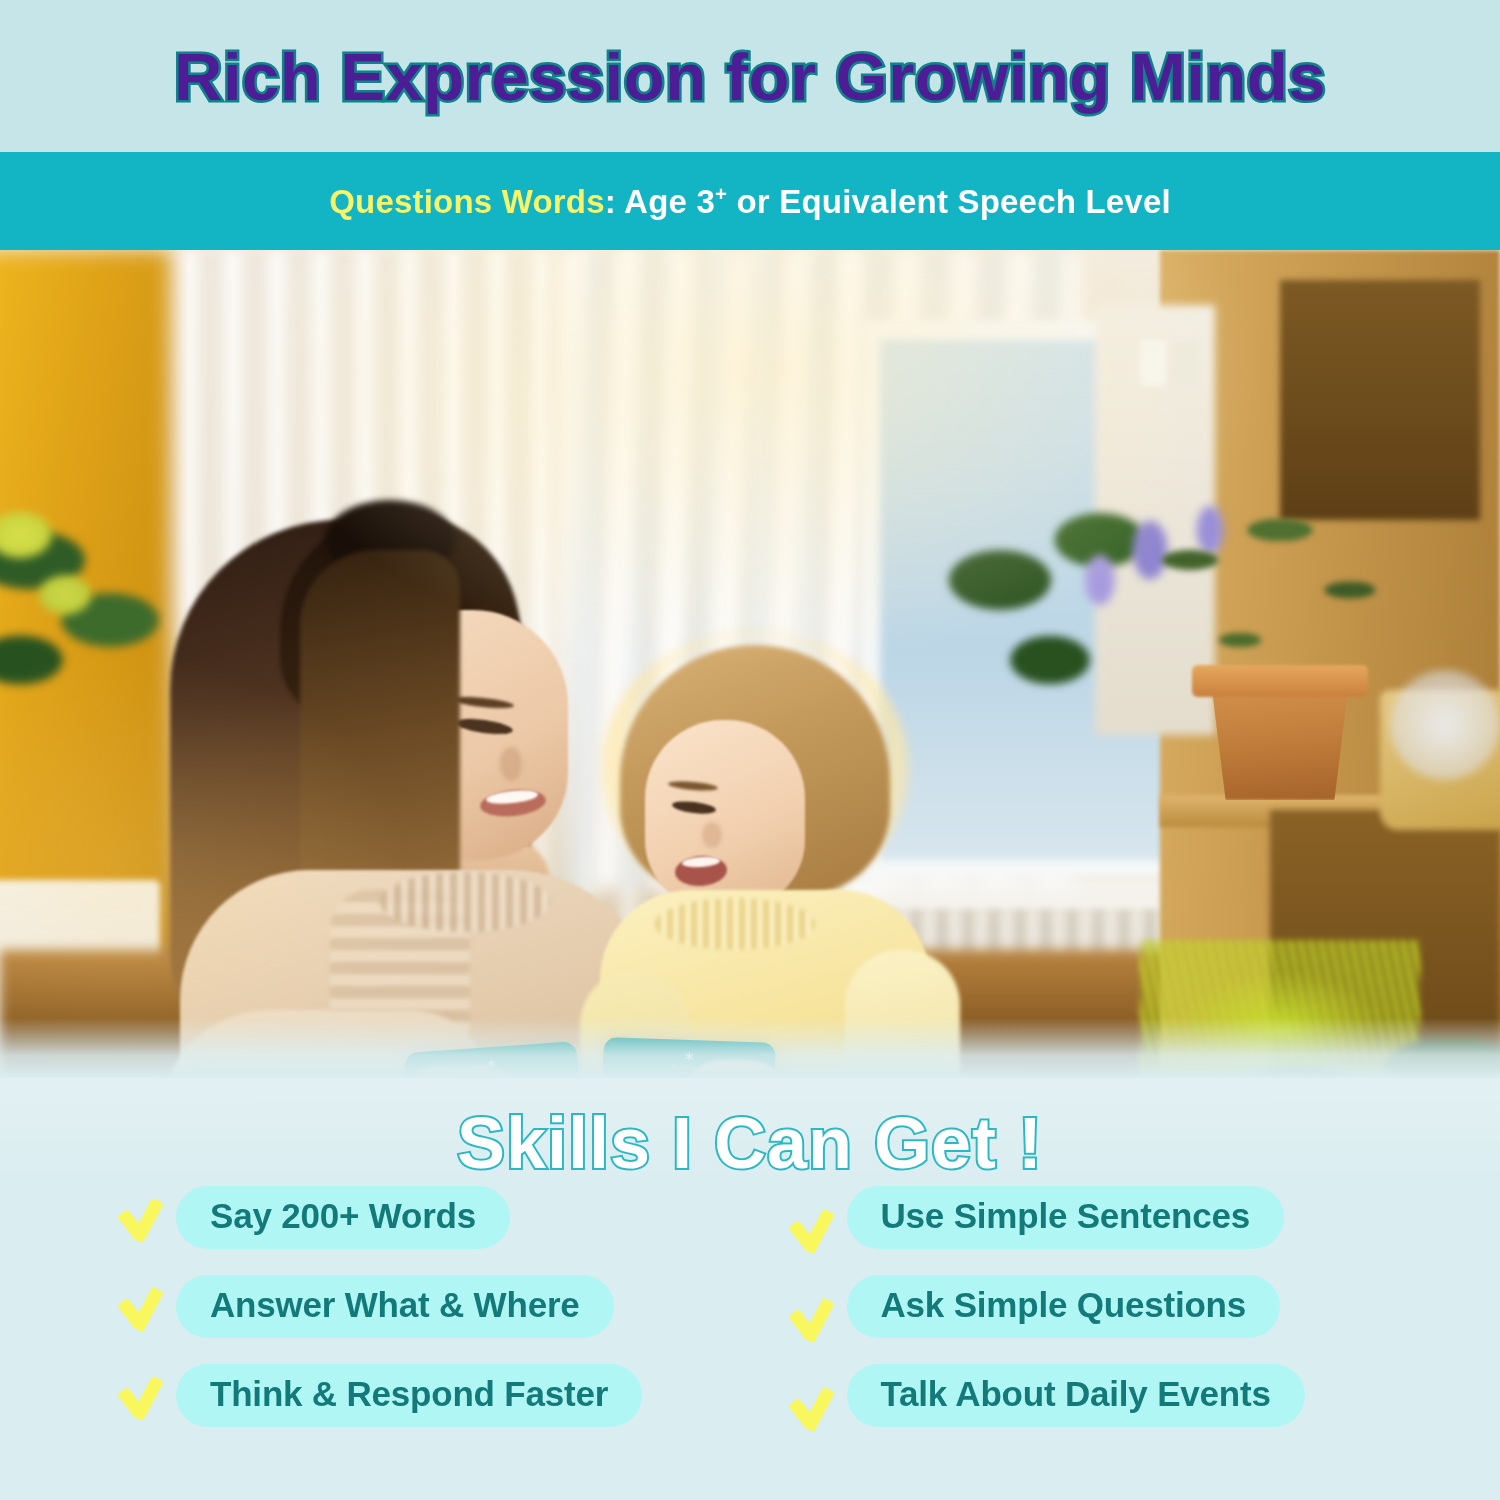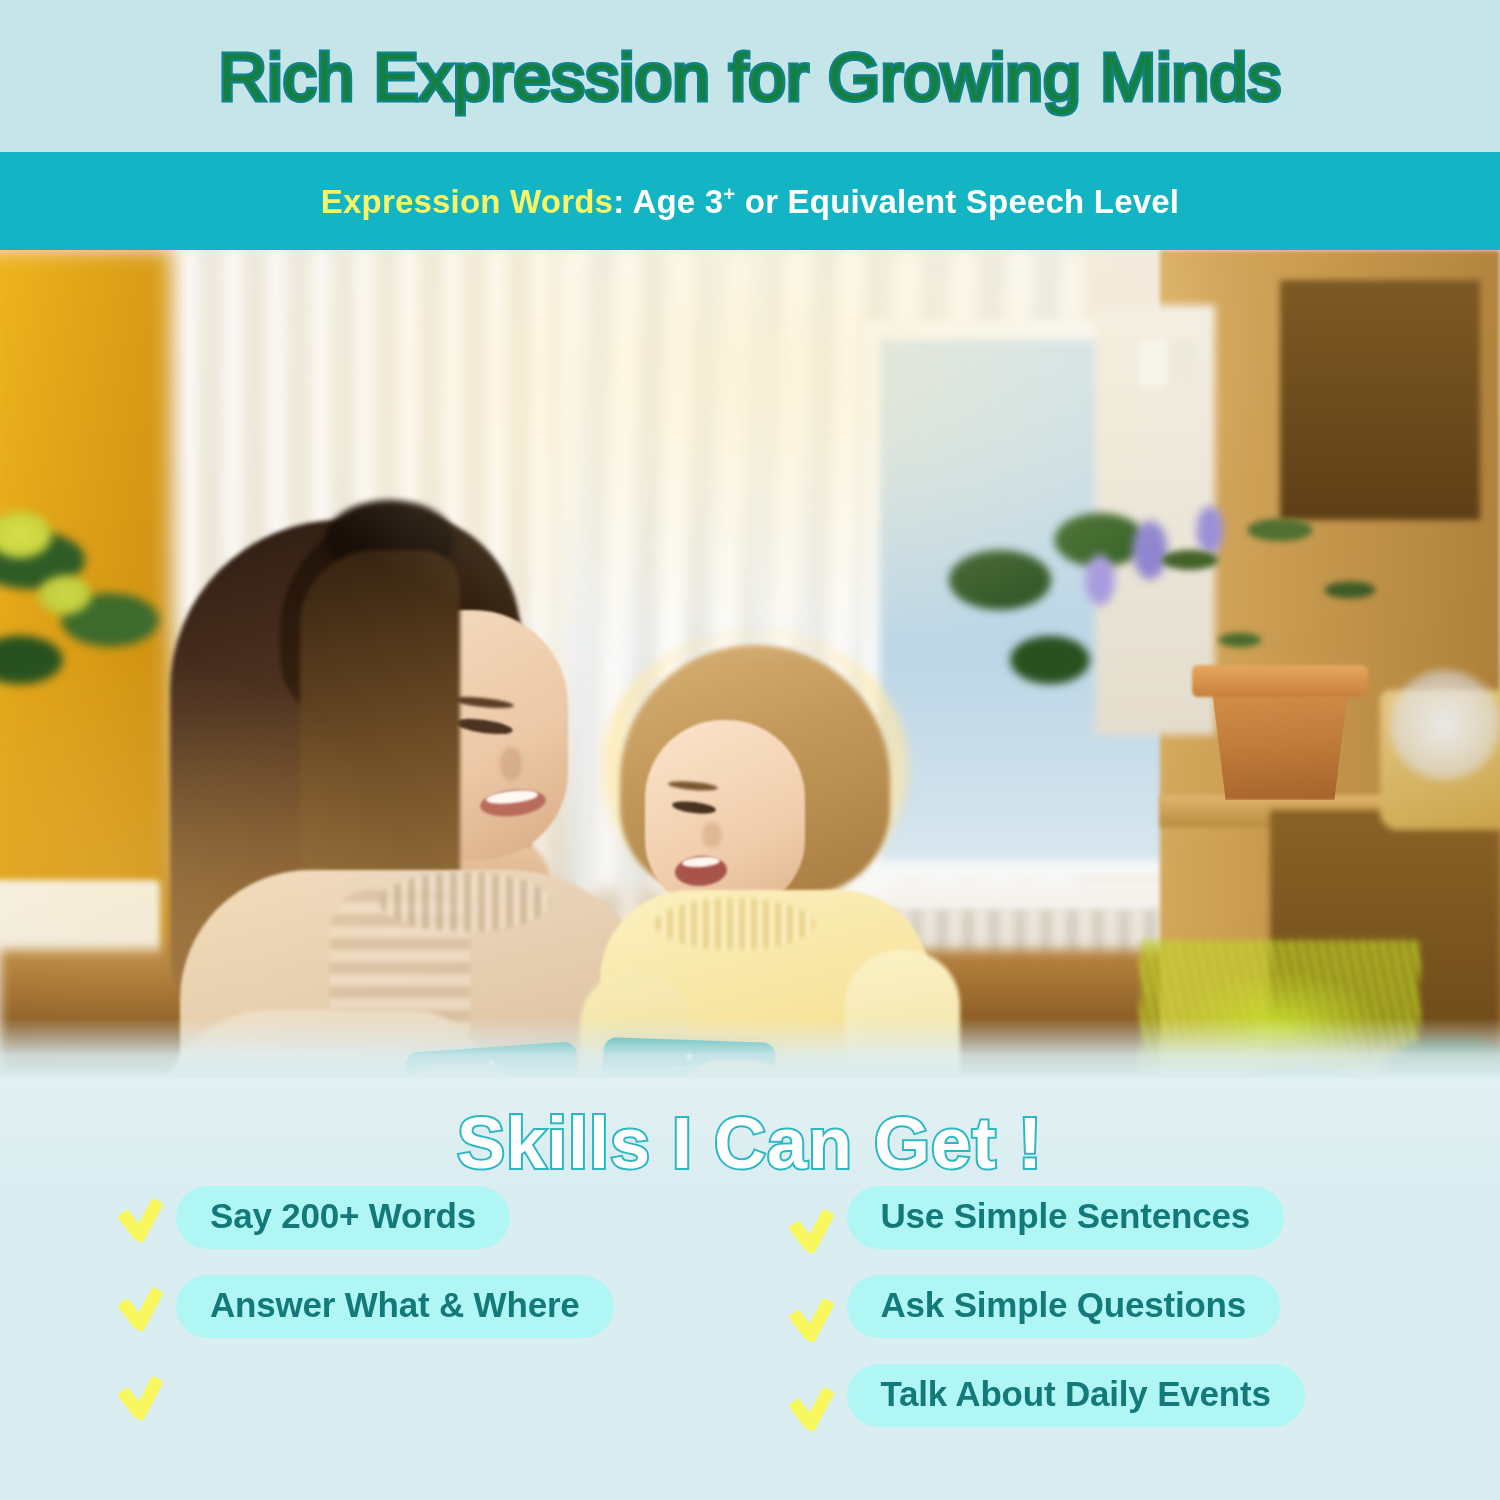--- a/index.html
+++ b/index.html
@@ -12,23 +12,23 @@
   }
 
   
   #header-band{
     position:absolute; left:0; top:0; width:1500px; height:152px;
     background:#c6e5e9;
     display:flex; align-items:center; justify-content:center;
   }
   #main-title{
     font-size:67px;
-    font-weight:normal;
+    font-weight:bold;
     letter-spacing:0.5px;
-    color:#15803d;
+    color:#4c1d95;
     -webkit-text-stroke:5px #0f8389;
     paint-order:stroke fill;
     text-align:right;
     white-space:nowrap;
   }
 
   
   #subtitle-band{
     position:absolute; left:0; top:152px; width:1500px; height:98px;
     background:#13b4c4;
@@ -492,21 +492,21 @@
   }
 </style>
 </head>
 <body>
 
 <div id="header-band">
   <div id="main-title">Rich Expression for Growing Minds</div>
 </div>
 
 <div id="subtitle-band">
-  <div id="subtitle-text"><span class="hl">Expression Words</span><span>: Age 3</span><sup>+</sup><span> or Equivalent Speech Level</span></div>
+  <div id="subtitle-text"><span class="hl">Questions Words</span><span>: Age 3</span><sup>+</sup><span> or Equivalent Speech Level</span></div>
 </div>
 
 <div id="photo">
 
   <div class="ph" id="bg-room"></div>
   <div class="ph" id="curtain"></div>
   <div class="ph" id="curtain2"></div>
   <div class="ph" id="window-frame"></div>
   <div class="ph" id="window-sill"></div>
   <div class="ph" id="radiator"></div>
@@ -610,20 +610,21 @@
       <span class="pill">Answer What &amp; Where</span>
     </div>
 
     <div class="skill skill-col-right">
       <span class="check"></span>
       <span class="pill">Ask Simple Questions</span>
     </div>
 
     <div class="skill">
       <span class="check"></span>
+      <span class="pill">Think &amp; Respond Faster</span>
     </div>
 
     <div class="skill skill-col-right">
       <span class="check"></span>
       <span class="pill">Talk About Daily Events</span>
     </div>
 
   </div>
 </div>
 

